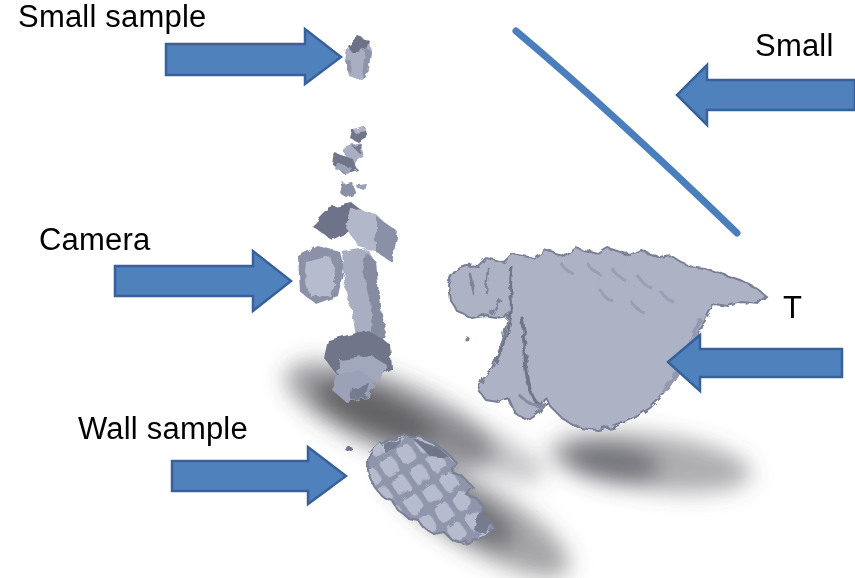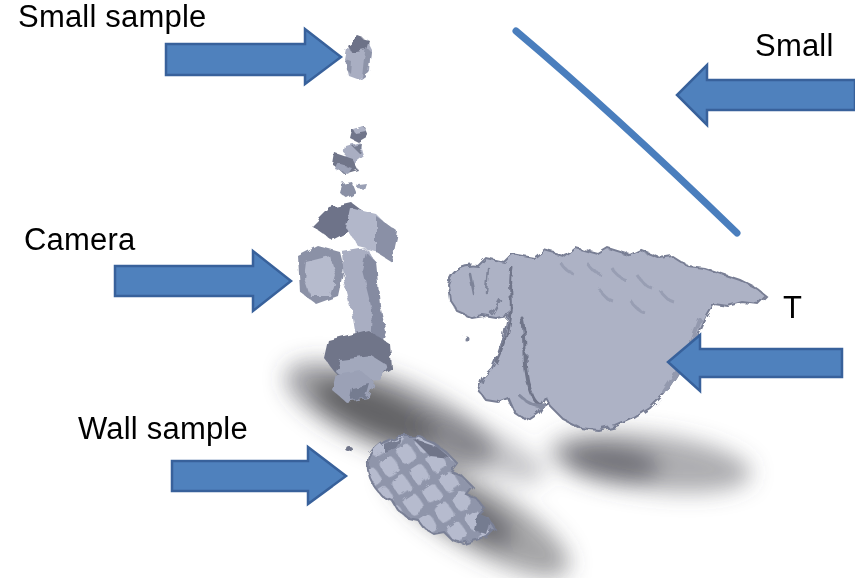--- a/index.html
+++ b/index.html
@@ -120,17 +120,17 @@
 
     <polygon class="arrow" points="166,44 305,44 305,29 341,57 305,84 305,75 166,75"></polygon>
     <polygon class="arrow" points="855,80 707,80 707,65 677,95 707,125 707,110 855,110"></polygon>
     <polygon class="arrow" points="115,266 253,266 253,251 291,281 253,311 253,296 115,296"></polygon>
     <polygon class="arrow" points="842,349 700,349 700,335 668,362 700,391 700,377 842,377"></polygon>
     <polygon class="arrow" points="172,461 308,461 308,447 346,476 308,504 308,491 172,491"></polygon>
   </svg>
 
   <div class="lbl" style="left:18px;top:1px">Small sample</div>
   <div class="lbl" style="left:755px;top:30px">Small</div>
-  <div class="lbl" style="left:24px;top:224px">Camera</div>
+  <div class="lbl" style="left:39px;top:224px">Camera</div>
   <div class="lbl" style="left:783px;top:292px">T</div>
   <div class="lbl" style="left:78px;top:413px">Wall sample</div>
 
 </div>
 
 </body></html>

